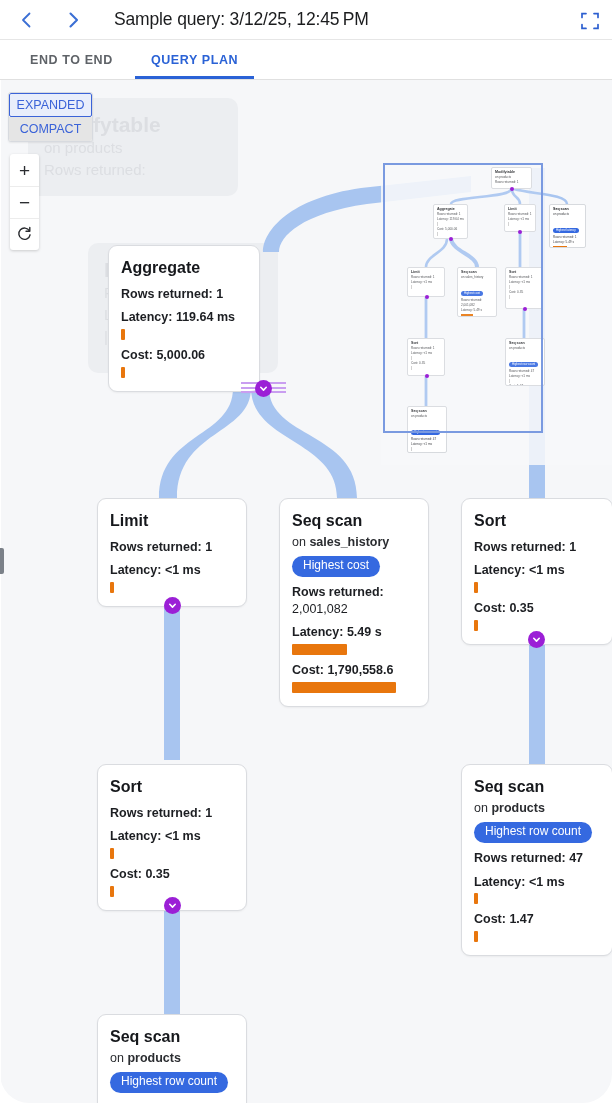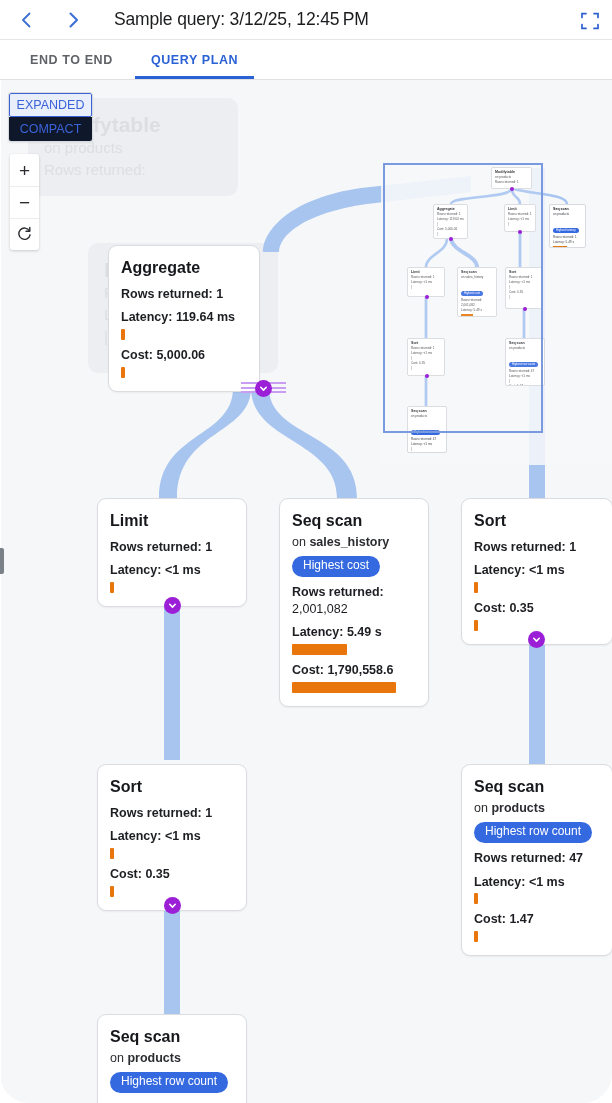--- a/index.html
+++ b/index.html
@@ -102,21 +102,21 @@
   }
 
   
   .mode-group {
     position: absolute; left: 8px; top: 92px; width: 85px;
     background: #fff; border: 1px solid #d7dadf; border-radius: 3px;
     box-shadow: 0 1px 2px rgba(0,0,0,0.07); overflow: hidden; z-index: 20;
   }
   .mode-btn {
     height: 24px; display: flex; align-items: center; justify-content: center;
-    font-size: 12.5px; color: #3b63d8; cursor: pointer; background: #0f172a;
+    font-size: 12.5px; color: #3b63d8; cursor: pointer; background: #e5e5e5;
   }
   .mode-btn.active { background: #e9eefb; border: 1px solid #3b63d8; border-radius: 2px; }
 
   .zoom-group {
     position: absolute; left: 10px; top: 154px; width: 29px;
     background: #fff; border-radius: 3px; box-shadow: 0 1px 3px rgba(0,0,0,0.18);
     overflow: hidden; z-index: 20;
   }
   .zoom-btn {
     height: 32px; display: flex; align-items: center; justify-content: center;

